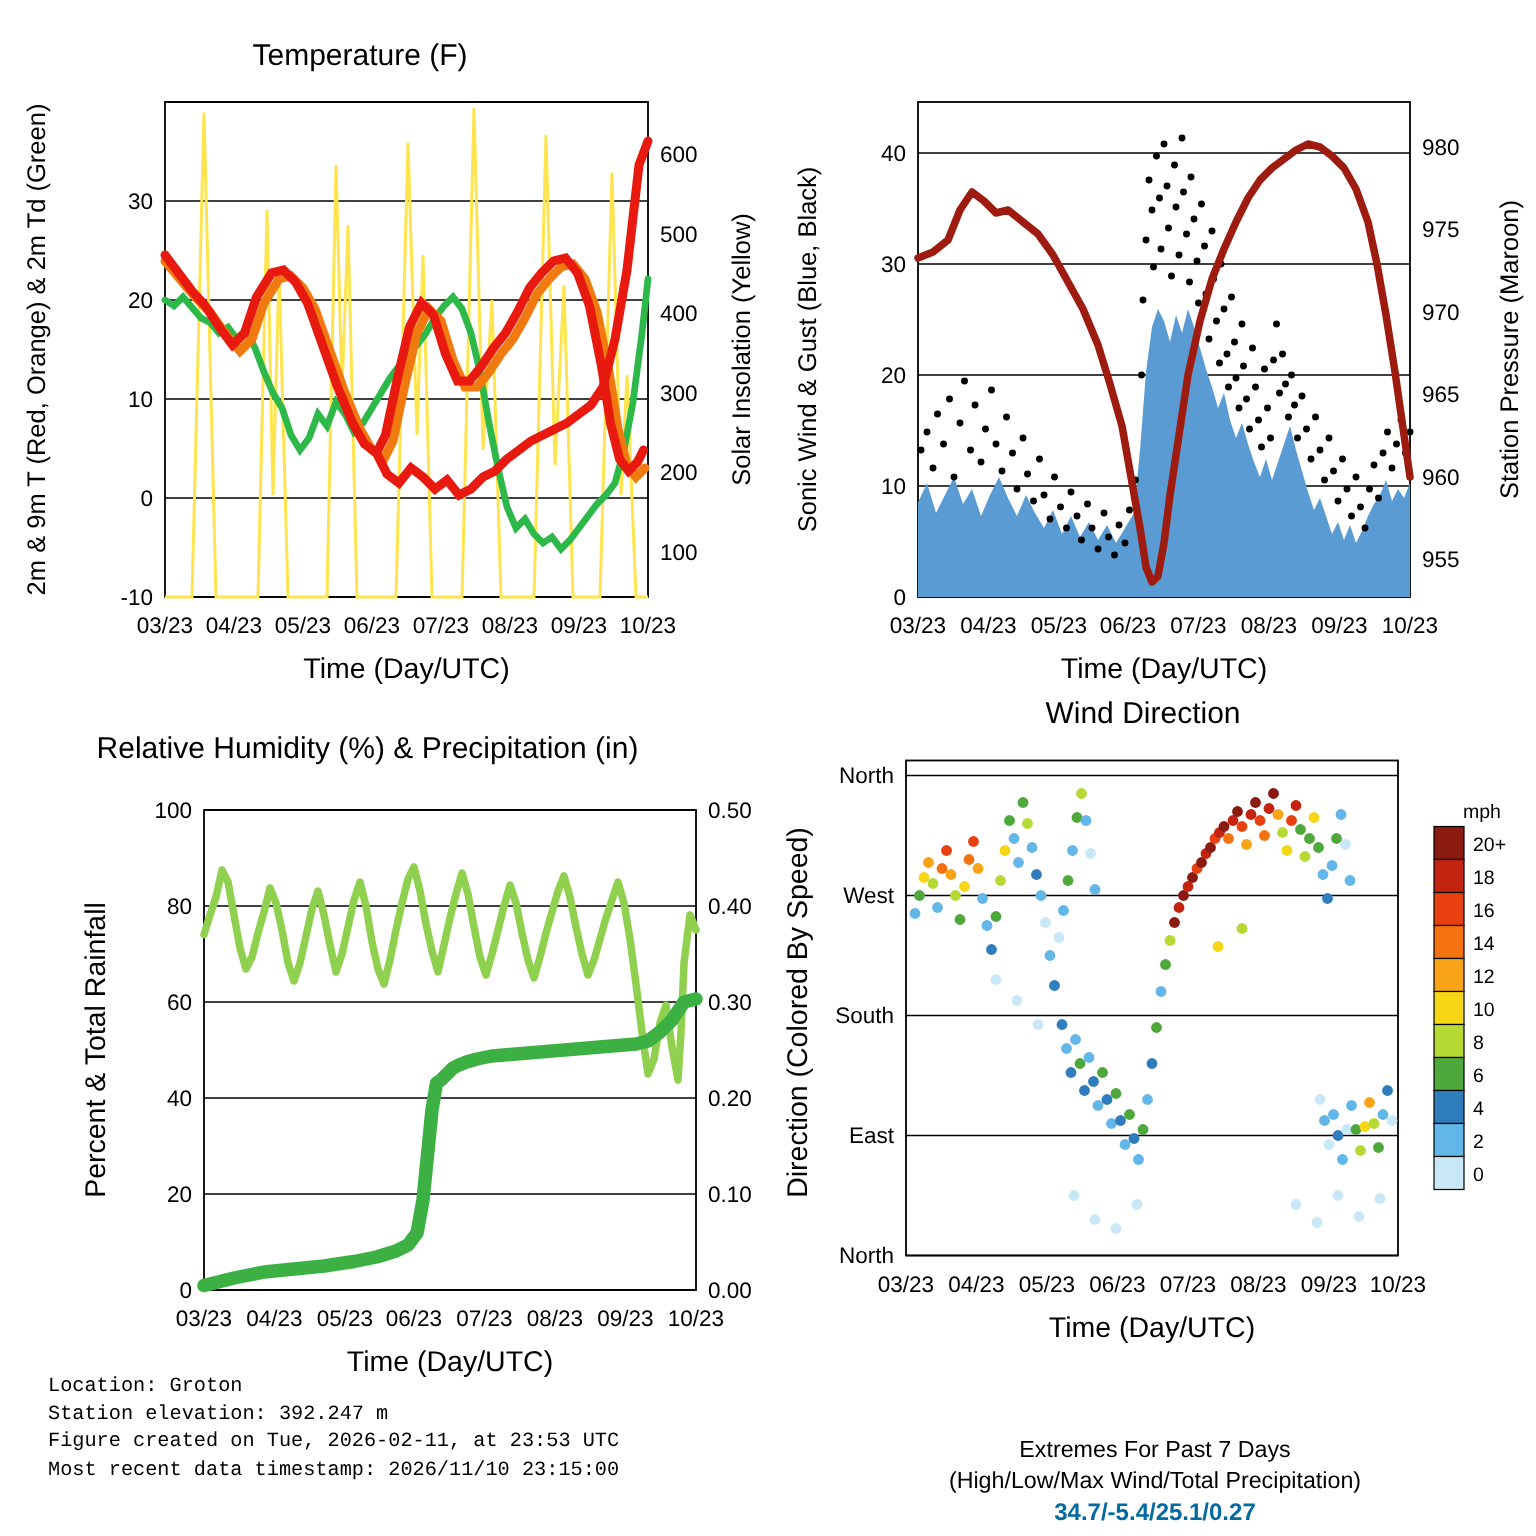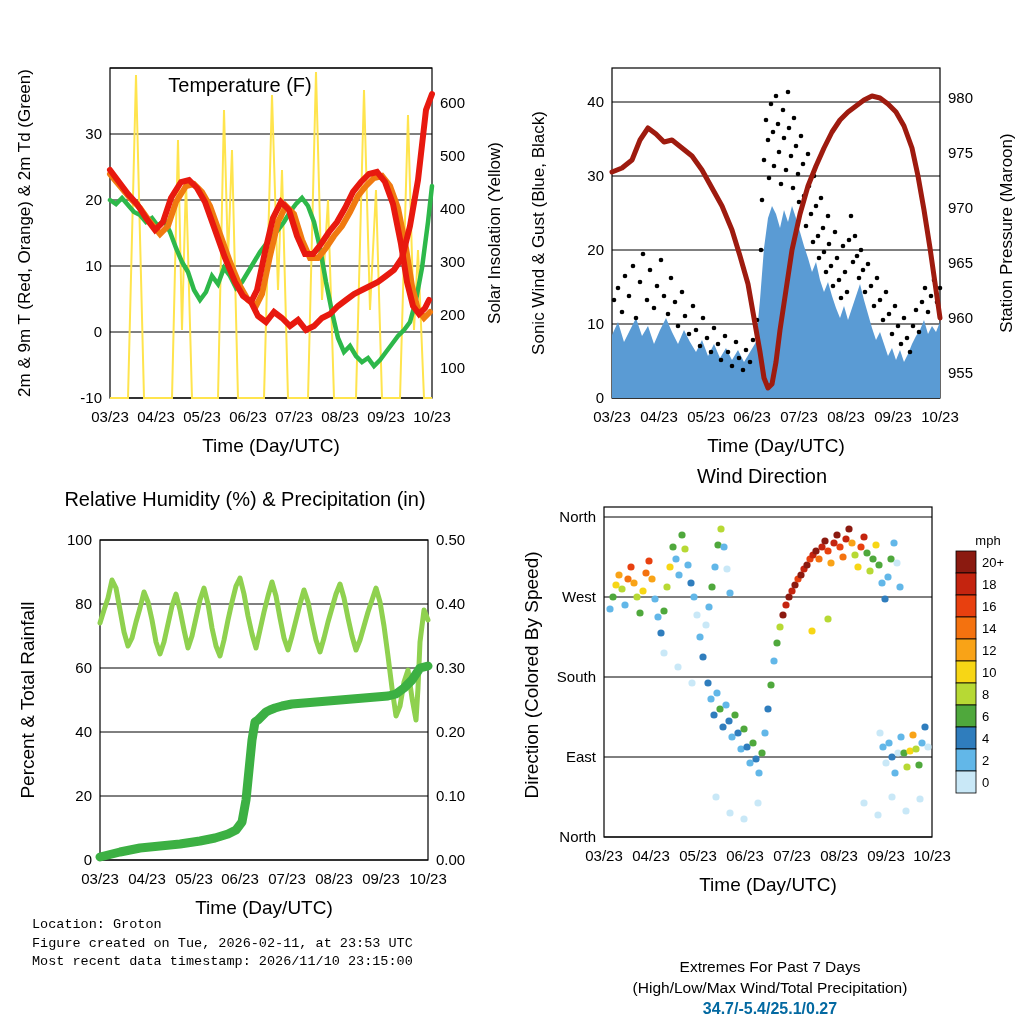--- a/index.html
+++ b/index.html
@@ -16,21 +16,21 @@
   .extremes{position:absolute;text-align:center;font-size:15.5px;line-height:21px;margin-top:28px;}
   .extval{color:#0369a1;font-weight:bold;font-size:16px;}
   .legend-lab{font-size:13px;font-family:"Liberation Sans",sans-serif;fill:#000;}
 </style>
 </head>
 <body>
 
 <div class="page">
 
   <div class="panel" style="left:0px;top:0px;width:512px;height:470px;">
-    <div class="ptitle" style="top:26px;left:0;width:480px;margin-top:48px;">Temperature (F)</div>
+    <div class="ptitle" style="top:26px;left:0;width:480px;">Temperature (F)</div>
     <svg width="512" height="470" viewBox="0 0 512 470">
 
       <g>
         <line class="gridline" x1="110" y1="398" x2="432" y2="398"></line>
         <line class="gridline" x1="110" y1="332" x2="432" y2="332"></line>
         <line class="gridline" x1="110" y1="266" x2="432" y2="266"></line>
         <line class="gridline" x1="110" y1="200" x2="432" y2="200"></line>
         <line class="gridline" x1="110" y1="134" x2="432" y2="134"></line>
         <line class="gridline" x1="110" y1="68" x2="432" y2="68"></line>
       </g>
@@ -268,21 +268,21 @@
         <text class="tlab" x="240" y="422" text-anchor="middle">06/23</text>
         <text class="tlab" x="287" y="422" text-anchor="middle">07/23</text>
         <text class="tlab" x="334" y="422" text-anchor="middle">08/23</text>
         <text class="tlab" x="381" y="422" text-anchor="middle">09/23</text>
         <text class="tlab" x="428" y="422" text-anchor="middle">10/23</text>
         <text class="alab" x="264" y="452" text-anchor="middle" style="font-size:19px;">Time (Day/UTC)</text>
       </g>
     </svg>
   </div>
 
-  <div class="panel" style="left:0px;top:470px;width:512px;height:470px;">
+  <div class="panel" style="left:0px;top:470px;width:512px;height:470px;padding-left:36px;">
     <div class="ptitle" style="top:18px;left:0;width:490px;">Relative Humidity (%) &amp; Precipitation (in)</div>
     <svg width="512" height="470" viewBox="0 0 512 470">
       <g>
         <line class="gridline" x1="100" y1="390" x2="428" y2="390"></line>
         <line class="gridline" x1="100" y1="326" x2="428" y2="326"></line>
         <line class="gridline" x1="100" y1="262" x2="428" y2="262"></line>
         <line class="gridline" x1="100" y1="198" x2="428" y2="198"></line>
         <line class="gridline" x1="100" y1="134" x2="428" y2="134"></line>
         <line class="gridline" x1="100" y1="70" x2="428" y2="70"></line>
       </g>
@@ -527,20 +527,21 @@
         <text class="legend-lab" x="470" y="274">6</text>
         <text class="legend-lab" x="470" y="296">4</text>
         <text class="legend-lab" x="470" y="318">2</text>
         <text class="legend-lab" x="470" y="340">0</text>
       </g>
     </svg>
   </div>
 
   <div class="footer" style="left:32px;top:916px;width:470px;">
     <div>Location: Groton</div>
+    <div>Station elevation: 392.247 m</div>
     <div>Figure created on Tue, 2026-02-11, at 23:53 UTC</div>
     <div>Most recent data timestamp: 2026/11/10 23:15:00</div>
   </div>
 
   <div class="extremes" style="left:560px;top:928px;width:420px;">
     <div>Extremes For Past 7 Days</div>
     <div>(High/Low/Max Wind/Total Precipitation)</div>
     <div class="extval">34.7/-5.4/25.1/0.27</div>
   </div>
 

